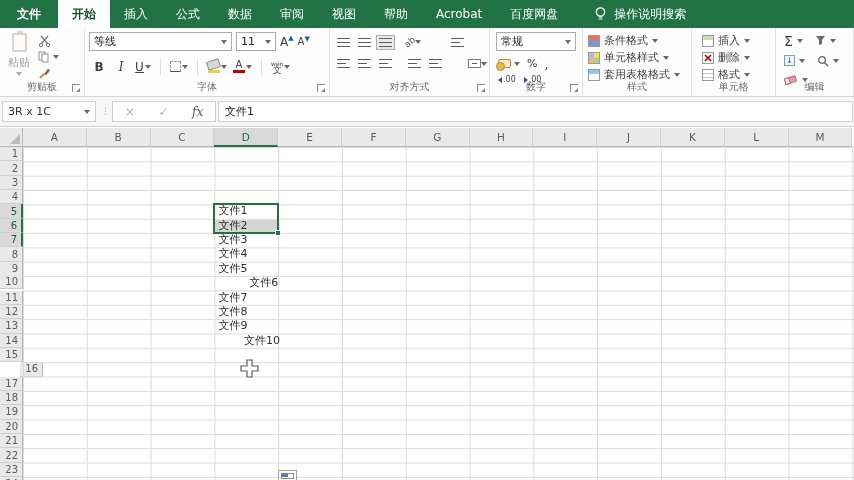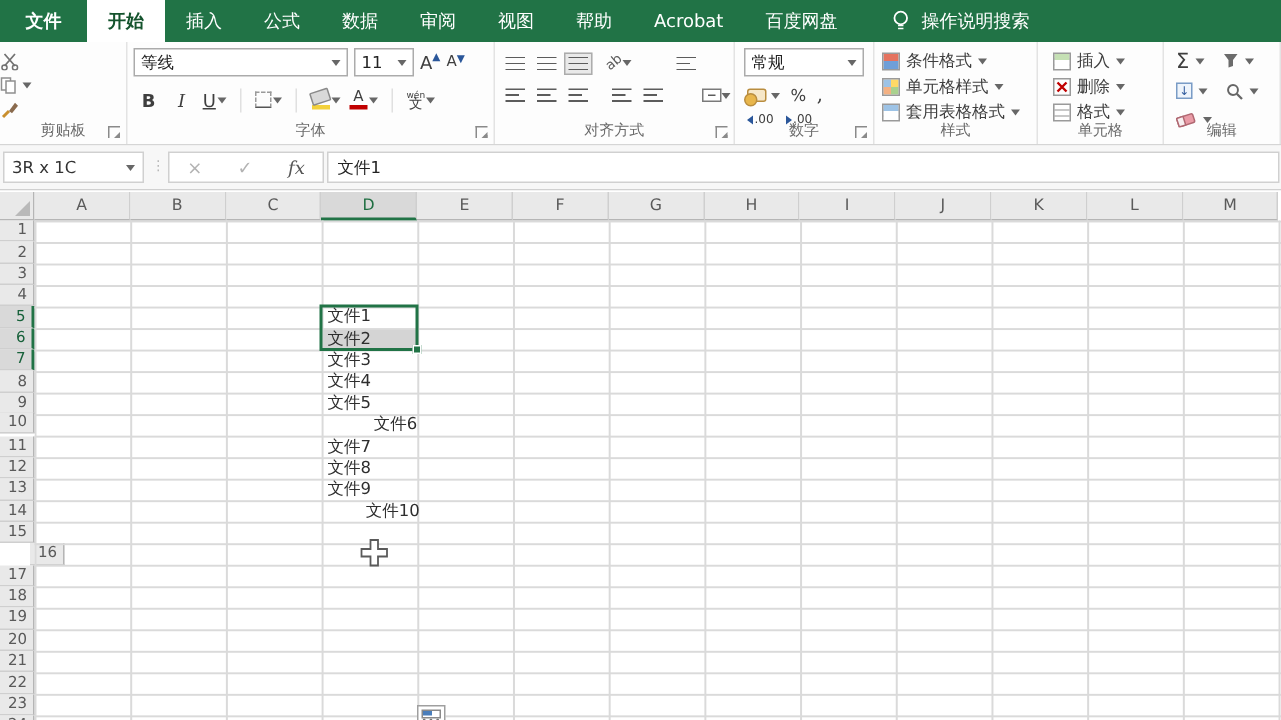--- a/index.html
+++ b/index.html
@@ -149,20 +149,25 @@
         <path d="M4.7 11 h3.6 M4.7 13 h3.6" stroke="#fff" stroke-width="1.1"></path>
       </svg>
       <span>操作说明搜索</span>
     </div>
   </div>
 
   <div class="ribbon">
 
     <div class="group" style="left:0;width:85px;">
       <div style="display:flex;">
+        <div class="paste-btn">
+          <div class="clip-icon"></div>
+          <div class="paste-lbl">粘贴</div>
+          <span class="dd" style="margin-top:2px"></span>
+        </div>
         <div class="clip-mini">
           <div class="row">
             <svg width="13" height="12" viewBox="0 0 13 12">
               <path d="M3 1 L10 9 M10 1 L3 9" stroke="#737373" stroke-width="1.2" fill="none"></path>
               <circle cx="3" cy="10" r="1.7" fill="none" stroke="#737373"></circle>
               <circle cx="10" cy="10" r="1.7" fill="none" stroke="#737373"></circle>
             </svg>
           </div>
           <div class="row">
             <svg width="12" height="12" viewBox="0 0 12 12">

